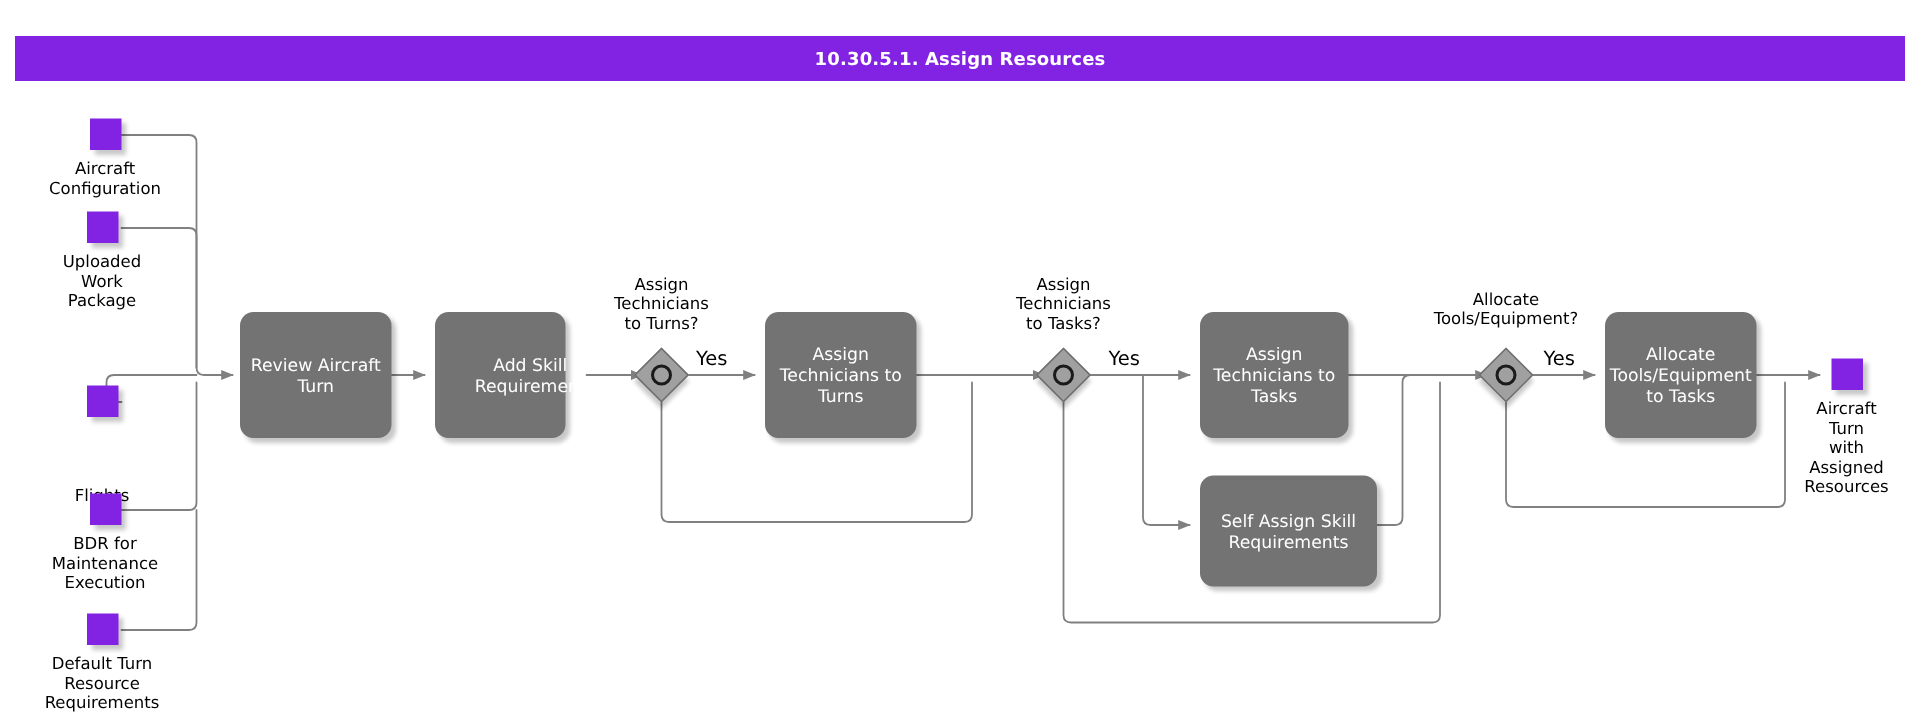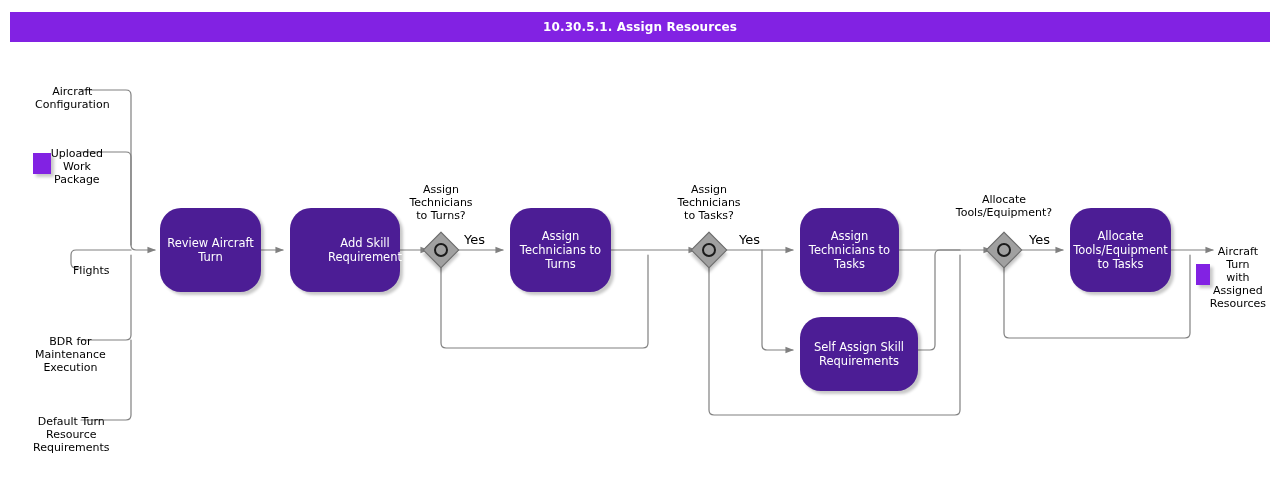--- a/index.html
+++ b/index.html
@@ -13,21 +13,21 @@
   #canvas {
     position: relative;
     width: 1280px;
     height: 478px;
     background: #ffffff;
   }
 
   
   .title-banner {
     position: absolute;
-    left: 10px; top: 12px;
+    left: 10px; top: 24px;
     width: 1260px; height: 30px;
     background: #8222e3;
     display: flex;
     align-items: center;
     justify-content: center;
   }
   .title-banner .title-text {
     color: #ffffff;
     font-size: 12px;
     font-weight: bold;
@@ -39,42 +39,42 @@
   #wires {
     position: absolute;
     left: 0; top: 0;
     width: 1280px; height: 478px;
     pointer-events: none;
   }
 
   
   .proc {
     position: absolute;
-    background: #4c1d95;
-    border-radius: 21px;
+    background: #737373;
+    border-radius: 9px;
     box-shadow: 3px 3px 3px rgba(0,0,0,0.22);
     display: flex;
     align-items: center;
     justify-content: center;
     text-align: center;
   }
   .proc .proc-label {
     color: #ffffff;
     font-size: 11.5px;
     line-height: 14px;
     padding: 0 6px;
     white-space: pre-line;
   }
 
   
   .obj {
     position: absolute;
     width: 70px;
     display: flex;
-    flex-direction: row;
+    flex-direction: column;
     align-items: center;
   }
   .obj .swatch {
     width: 21px; height: 21px;
     background: #8222e3;
     box-shadow: 3px 3px 3px rgba(0,0,0,0.22);
   }
   .obj .obj-label {
     margin-top: 6px;
     font-size: 11px;
@@ -208,21 +208,21 @@
     <div class="obj-label">Default Turn
 Resource
 Requirements</div>
   </div>
 
   <div class="proc" style="left:160px; top:208px; width:101px; height:84px;">
     <span class="proc-label">Review Aircraft
 Turn</span>
   </div>
 
-  <div class="proc" style="left:290px; top:208px; width:110px; height:84px;padding-left:40px;">
+  <div class="proc" style="left:290px; top:208px; width:87px; height:84px;padding-left:40px;">
     <span class="proc-label">Add Skill
 Requirement</span>
   </div>
 
   <div class="proc" style="left:510px; top:208px; width:101px; height:84px;">
     <span class="proc-label">Assign
 Technicians to
 Turns</span>
   </div>
 

